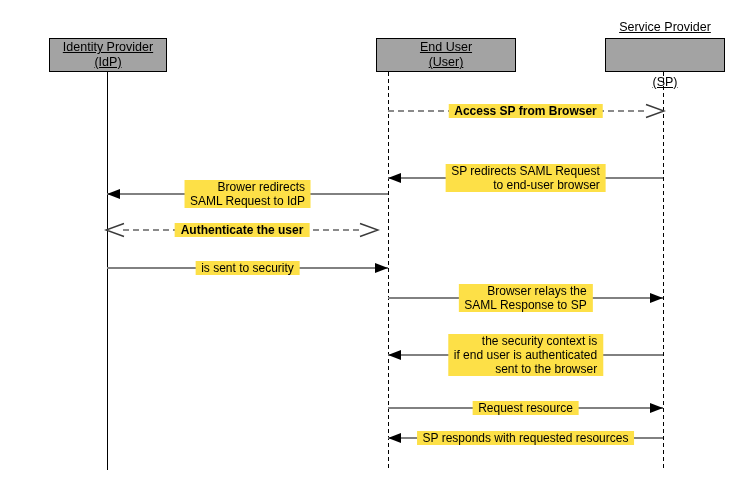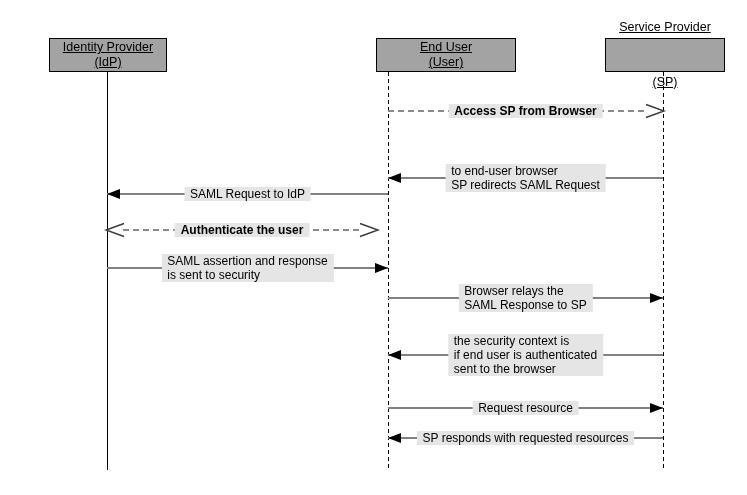--- a/index.html
+++ b/index.html
@@ -55,25 +55,25 @@
   }
   .mline.solid  { background: #818181; }
   .mline.dashed { background: repeating-linear-gradient(90deg, #8a8a8a 0 6px, transparent 6px 10px); }
   .inset-r { right: 16px; }
   .inset-l { left: 16px; }
 
   .mlabel {
     position: absolute;
     left: 50%; top: 0;
     transform: translate(-50%, -50%);
-    background: #e5e5e5;
+    background: #fde047;
     padding: 0 6px;
     font-size: 12px;
     line-height: 14px;
-    text-align: left;
+    text-align: right;
     white-space: nowrap;
   }
   .mlabel.bold { font-weight: bold; }
   .mlabel span { display: block; }
 
   
   .ah { position: absolute; width: 0; height: 0; top: -5px; }
   .ah.left  { left: 0;  border: 5px solid transparent; border-left: 0;  border-right: 13px solid #000000; }
   .ah.right { right: 0; border: 5px solid transparent; border-right: 0; border-left: 13px solid #000000; }
 
@@ -111,29 +111,30 @@
     </svg>
     <div class="mlabel bold">
       <span>Access SP from Browser</span>
     </div>
   </div>
 
   <div class="msg laneB" style="top:178px;">
     <div class="mline solid"></div>
     <div class="ah left"></div>
     <div class="mlabel">
+      <span>SP redirects SAML Request</span>
       <span>to end-user browser</span>
-      <span>SP redirects SAML Request</span>
     </div>
   </div>
 
   <div class="msg laneA" style="top:194px;">
     <div class="mline solid"></div>
     <div class="ah left"></div>
     <div class="mlabel">
+      <span>Brower redirects</span>
       <span>SAML Request to IdP</span>
     </div>
   </div>
 
   <div class="msg" style="top:230px; left:107px; width:270px;">
     <div class="mline dashed inset-l inset-r"></div>
     <svg class="oah left" viewBox="0 0 22 16">
       <path d="M20 1.5 L2 8 L20 14.5" fill="none" stroke="#3a3a3a" stroke-width="1.4"></path>
     </svg>
     <svg class="oah right" viewBox="0 0 22 16">
@@ -141,21 +142,20 @@
     </svg>
     <div class="mlabel bold">
       <span>Authenticate the user</span>
     </div>
   </div>
 
   <div class="msg laneA" style="top:268px;">
     <div class="mline solid"></div>
     <div class="ah right"></div>
     <div class="mlabel">
-      <span>SAML assertion and response</span>
       <span>is sent to security</span>
     </div>
   </div>
 
   <div class="msg laneB" style="top:298px;">
     <div class="mline solid"></div>
     <div class="ah right"></div>
     <div class="mlabel">
       <span>Browser relays the</span>
       <span>SAML Response to SP</span>

